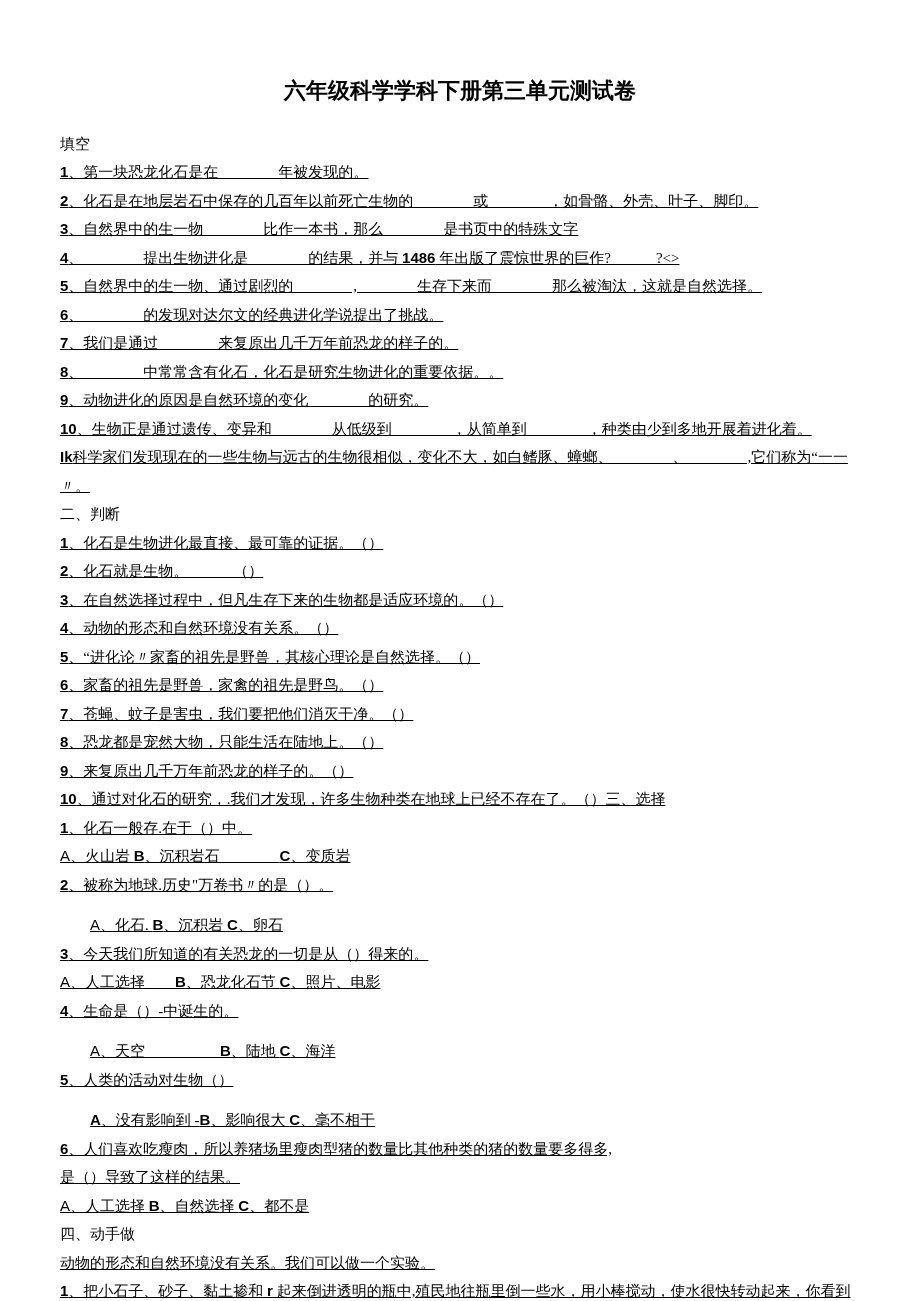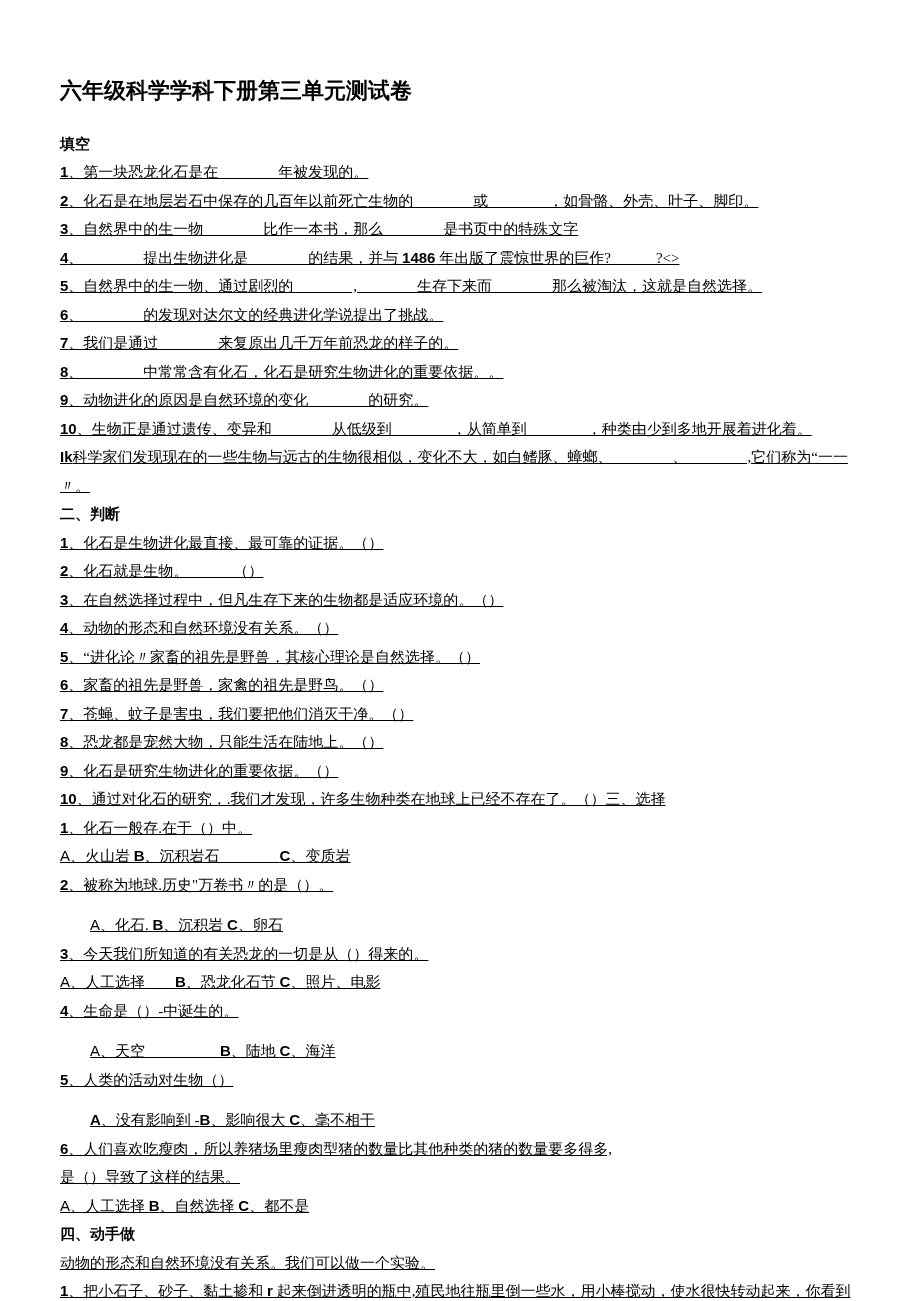--- a/index.html
+++ b/index.html
@@ -10,27 +10,28 @@
     body {
       font-family: "SimSun", "宋体", serif;
       font-size: 15px;
       line-height: 1.9;
       color: #000;
       background: #fff;
       padding: 70px 60px 40px 60px;
       width: 920px;
     }
     .title {
+      text-align: center;
       font-size: 22px;
       font-weight: bold;
       margin-bottom: 18px;
       font-family: "SimSun", "宋体", serif;
     }
     .section-label {
-      font-weight: bold;
+      font-weight: normal;
     }
     .question-line {
       margin: 0;
       text-decoration: underline;
     }
     .num {
       font-family: Arial, sans-serif;
       font-weight: bold;
     }
     .ascii {
@@ -67,21 +68,21 @@
 <div class="section-label">二、判断</div>
 
 <div class="question-line"><span class="num">1</span><span>、化石是生物进化最直接、最可靠的证据。（）</span></div>
 <div class="question-line"><span class="num">2</span><span>、化石就是生物。　　　（）</span></div>
 <div class="question-line"><span class="num">3</span><span>、在自然选择过程中，但凡生存下来的生物都是适应环境的。（）</span></div>
 <div class="question-line"><span class="num">4</span><span>、动物的形态和自然环境没有关系。（）</span></div>
 <div class="question-line"><span class="num">5</span><span>、“进化论〃家畜的祖先是野兽，其核心理论是自然选择。（）</span></div>
 <div class="question-line"><span class="num">6</span><span>、家畜的祖先是野兽，家禽的祖先是野鸟。（）</span></div>
 <div class="question-line"><span class="num">7</span><span>、苍蝇、蚊子是害虫，我们要把他们消灭干净。（）</span></div>
 <div class="question-line"><span class="num">8</span><span>、恐龙都是宠然大物，只能生活在陆地上。（）</span></div>
-<div class="question-line"><span class="num">9</span><span>、化石是研究生物进化的重要依据。（）</span></div>
+<div class="question-line"><span class="num">9</span><span>、来复原出几千万年前恐龙的样子的。（）</span></div>
 <div class="question-line"><span class="num">10</span><span>、通过对化石的研究，.我们才发现，许多生物种类在地球上已经不存在了。（）三、选择</span></div>
 
 <div class="question-line"><span class="num">1</span><span>、化石一般存.在于（）中。</span></div>
 <div class="question-line"><span class="ascii">A</span><span>、火山岩 </span><span class="bold-latin">B</span><span>、沉积岩石　　　　</span><span class="bold-latin">C</span><span>、变质岩</span></div>
 
 <div class="question-line"><span class="num">2</span><span>、被称为地球.历史"万卷书〃的是（）。</span></div>
 <div class="question-line indent"><span class="ascii">A</span><span>、化石. </span><span class="bold-latin">B</span><span>、沉积岩 </span><span class="bold-latin">C</span><span>、卵石</span></div>
 
 <div class="question-line"><span class="num">3</span><span>、今天我们所知道的有关恐龙的一切是从（）得来的。</span></div>
 <div class="question-line"><span class="ascii">A</span><span>、人工选择　　</span><span class="bold-latin">B</span><span>、恐龙化石节 </span><span class="bold-latin">C</span><span>、照片、电影</span></div>

